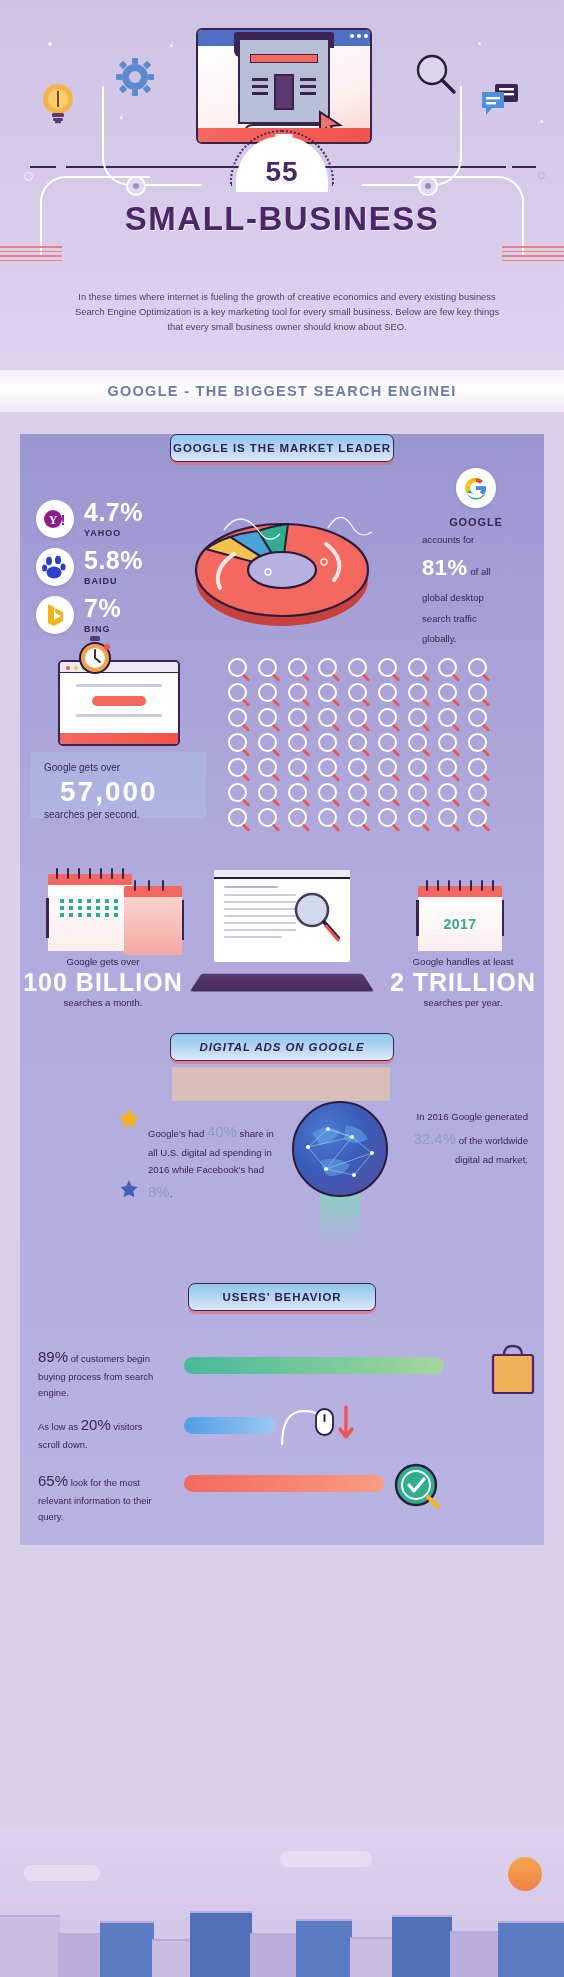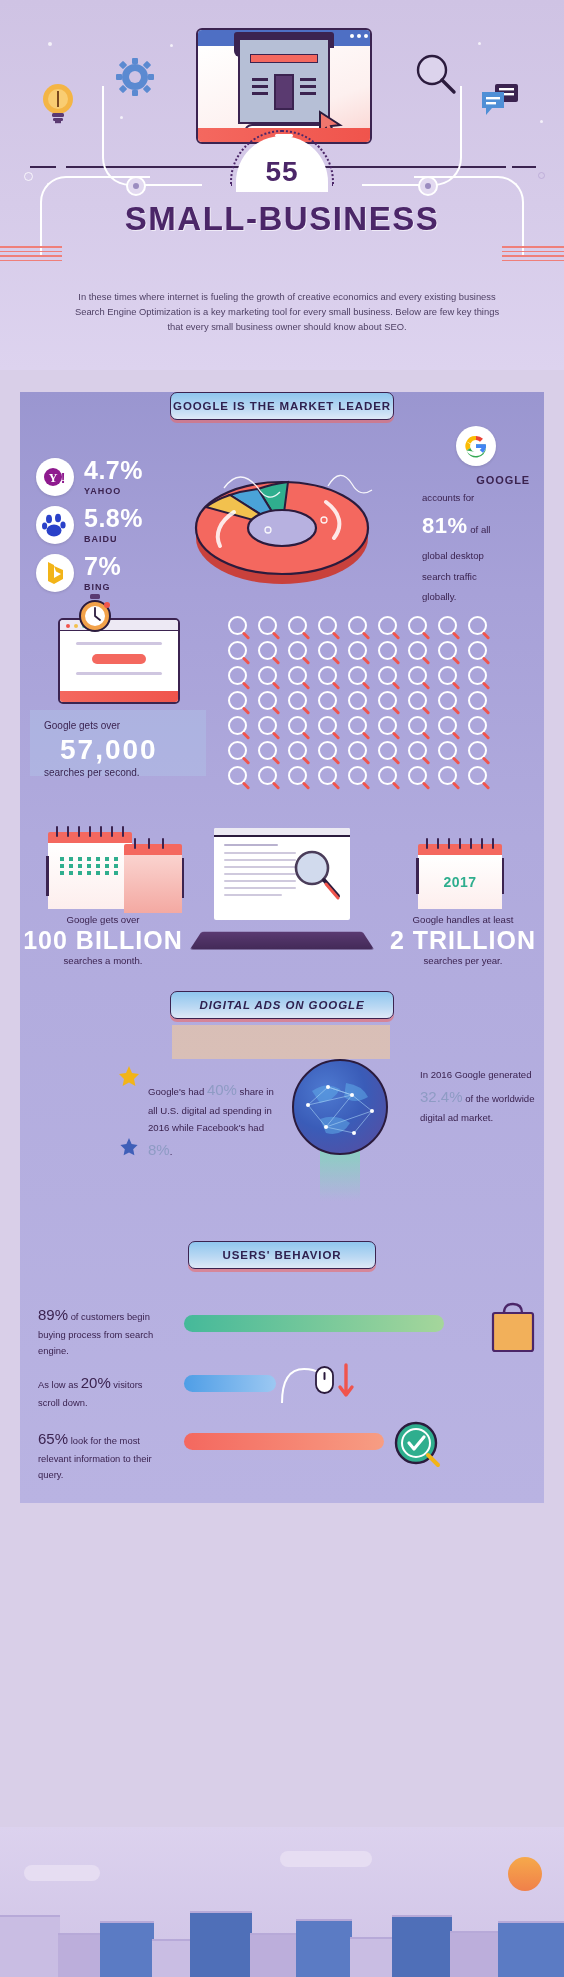--- a/index.html
+++ b/index.html
@@ -165,21 +165,21 @@
   .ads{position:relative;height:200px;}
   .phone{position:absolute;left:42px;top:44px;width:62px;height:112px;background:#5b3a72;border-radius:8px;border:2px solid #3b2350;}
   .phone-inner{position:absolute;left:3px;top:11px;right:3px;bottom:14px;background:#fff;}
   .ad-box{position:absolute;left:4px;top:6px;right:4px;height:44px;background:#f4685f;display:flex;align-items:center;justify-content:center;}
   .ad-box span{color:#fff;font-size:17px;font-weight:bold;letter-spacing:1px;}
   .ad-line{position:absolute;height:2.6px;background:#f4685f;border-radius:1px;}
   .globe{position:absolute;left:272px;top:40px;width:96px;height:96px;border-radius:50%;
     background:radial-gradient(circle at 35% 32%,#4e7ad1 0%,#3a5cb8 45%,#5b4b9e 100%);border:2px solid #2b1b3d;overflow:hidden;}
   .globe-beam{position:absolute;left:300px;top:126px;width:40px;height:56px;background:linear-gradient(180deg,rgba(120,222,180,.75),rgba(150,230,200,0));}
   .ads-txt1{position:absolute;left:128px;top:58px;width:132px;font-size:9.6px;line-height:1.75;color:#3b2350;}
-  .ads-txt2{position:absolute;left:400px;top:48px;width:128px;font-size:9.6px;line-height:1.75;color:#3b2350;}
+  .ads-txt2{position:absolute;left:380px;top:48px;width:128px;font-size:9.6px;line-height:1.75;color:#3b2350;text-align:right;}
   .num-lite{font-size:15px;color:#8e9bc4;font-weight:normal;}
 
   
   .behavior{position:relative;height:230px;}
   .bh-row{position:absolute;left:18px;width:520px;}
   .bh-txt{position:absolute;left:0;width:128px;font-size:9.4px;line-height:1.62;color:#3b2350;}
   .bh-txt .n{font-size:15px;color:#3b2350;font-weight:normal;}
   .bar{position:absolute;height:17px;border-radius:9px;}
   .bag{position:absolute;right:18px;}
   .mouse{position:absolute;}
@@ -325,20 +325,23 @@
     <div class="tick-r" style="right:0px;">
         <i></i>
         <i></i>
         <i></i>
         <i></i>
       </div>
 
     <div class="intro">In these times where internet is fueling the growth of creative economics and every existing  business Search Engine Optimization is a key marketing tool for every small business. Below are few key things that every small business owner should know about SEO.</div>
   </div>
 
+  <div class="sec-bar">
+    <span>GOOGLE - THE BIGGEST SEARCH ENGINEI</span>
+  </div>
 
   <div class="panel">
 
     <div class="pill">
       <span>GOOGLE IS THE MARKET LEADER</span>
     </div>
 
     <div class="donut-area">
 
       <div class="stat-left" style="top:38px;">
@@ -411,21 +414,21 @@
           <svg width="26" height="26" viewBox="0 0 26 26">
             <path d="M13 3 a10 10 0 0 1 7 2.8 l-3 3 A6 6 0 0 0 13 7 Z" fill="#ea4335"></path>
             <path d="M13 7 a6 6 0 0 0 -5.6 4 L3.6 8.3 A10 10 0 0 1 13 3 Z" fill="#fbbc05" opacity="0"></path>
             <path d="M3.5 8.4 A10 10 0 0 1 13 3 v4 a6 6 0 0 0 -5.4 3.4 Z" fill="#fbbc05"></path>
             <path d="M3.5 8.4 A10 10 0 0 0 3.5 17.6 l3.9 -2.6 a6 6 0 0 1 0 -3.8 Z" fill="#fbbc05"></path>
             <path d="M3.5 17.6 A10 10 0 0 0 23 15 h-10 v-3.6 h9.6 A10 10 0 0 1 13 23 a10 10 0 0 1 -9.5 -5.4 l3.9 -2.6 A6 6 0 0 0 13 19 Z" fill="#34a853"></path>
             <path d="M13 11.4 h9.6 A10 10 0 0 1 22.6 15 H13 Z" fill="#4285f4"></path>
             <path d="M13 11.4 h9.8 a10 10 0 0 1 -3 8.4 l-3.1 -2.7 a6 6 0 0 0 2.1 -2.5 H13 Z" fill="#4285f4"></path>
           </svg>
         </div>
-        <div class="gtitle" style="text-align:right;">GOOGLE</div>
+        <div class="gtitle" style="text-align:center;">GOOGLE</div>
         <p>accounts for</p>
         <p style="margin-top:0;">
           <span class="big">81%</span>
           <span>of all</span>
         </p>
         <p>global desktop</p>
         <p>search traffic</p>
         <p>globally.</p>
       </div>
     </div>

